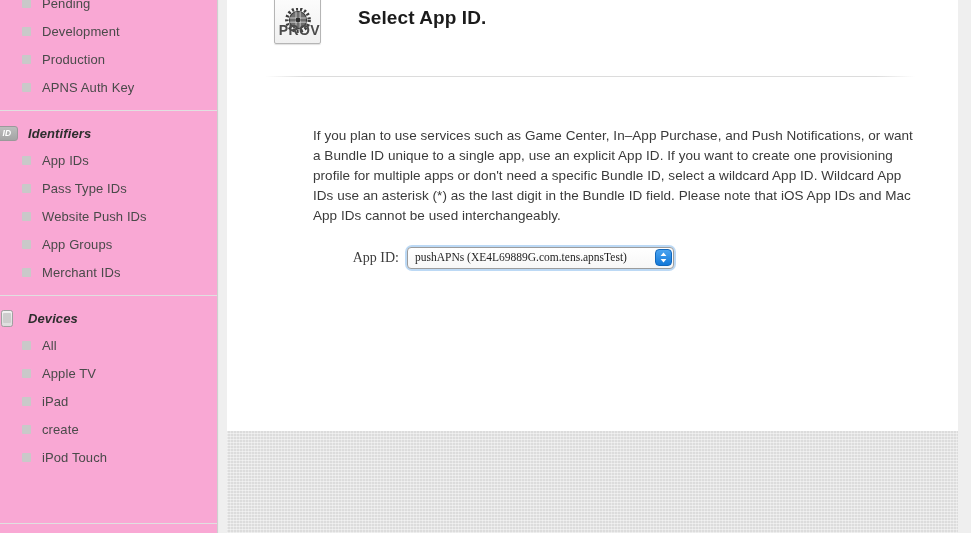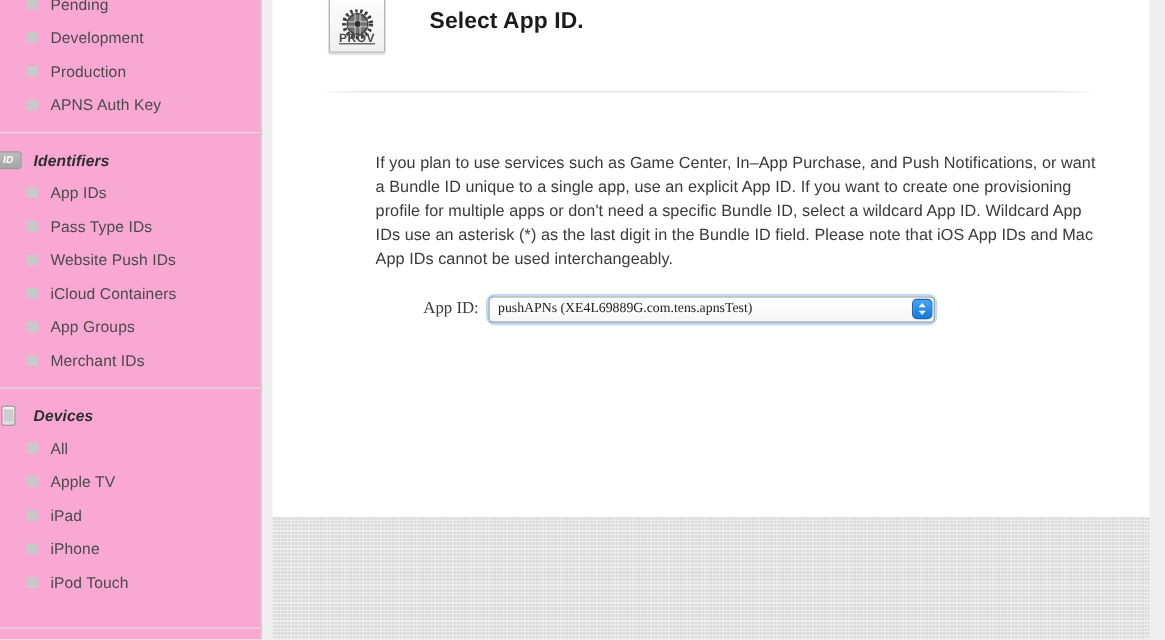--- a/index.html
+++ b/index.html
@@ -192,26 +192,25 @@
     position: absolute;
     left: 50%;
     top: 13px;
     transform: translateX(-50%);
   }
   .prov-icon .prov-text {
     position: absolute;
     left: 0;
     right: 0;
     bottom: 5px;
-    text-align: center;
-    font-size: 10px;
+    text-align: right;
+    font-size: 14px;
     font-weight: bold;
     color: #4a4a4a;
     letter-spacing: .4px;
-    text-decoration: underline;
   }
   .page-title {
     position: absolute;
     left: 131px;
     top: 7px;
     font-size: 19px;
     font-weight: bold;
     color: #1b1b1b;
     letter-spacing: .1px;
   }
@@ -248,21 +247,21 @@
   .field-label {
     width: 180px;
     text-align: right;
     padding-right: 8px;
     box-sizing: border-box;
     font-size: 14px;
     color: #3c3c3c;
   }
   .select-wrap {
     position: relative;
-    width: 372px;
+    width: 267px;
     height: 22px;
     border-radius: 5px;
     box-shadow: 0 0 0 2px #bcd9f5;
     background: #fff;
   }
   .select-box {
     position: absolute;
     inset: 0;
     border: 1px solid #9c9c9c;
     border-radius: 4px;
@@ -341,24 +340,20 @@
         <div class="nav-item">
           <span class="bullet"></span>
           <span class="nav-label">Pass Type IDs</span>
         </div>
         <div class="nav-item">
           <span class="bullet"></span>
           <span class="nav-label">Website Push IDs</span>
         </div>
         <div class="nav-item">
           <span class="bullet"></span>
-          <span class="nav-label">iCloud Containers</span>
-        </div>
-        <div class="nav-item">
-          <span class="bullet"></span>
           <span class="nav-label">App Groups</span>
         </div>
         <div class="nav-item">
           <span class="bullet"></span>
           <span class="nav-label">Merchant IDs</span>
         </div>
       </div>
 
       <div class="group-sep"></div>
 
@@ -376,21 +371,21 @@
         <div class="nav-item">
           <span class="bullet"></span>
           <span class="nav-label">Apple TV</span>
         </div>
         <div class="nav-item">
           <span class="bullet"></span>
           <span class="nav-label">iPad</span>
         </div>
         <div class="nav-item">
           <span class="bullet"></span>
-          <span class="nav-label">iPhone</span>
+          <span class="nav-label">create</span>
         </div>
         <div class="nav-item">
           <span class="bullet"></span>
           <span class="nav-label">iPod Touch</span>
         </div>
       </div>
 
     </div>
     <div class="side-bottom-sep"></div>
   </div>

